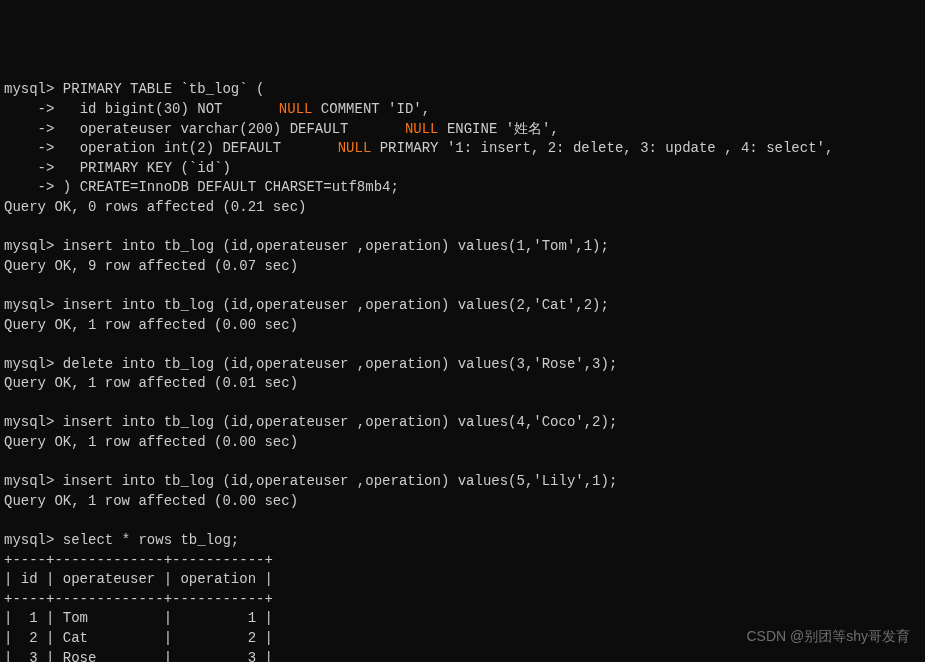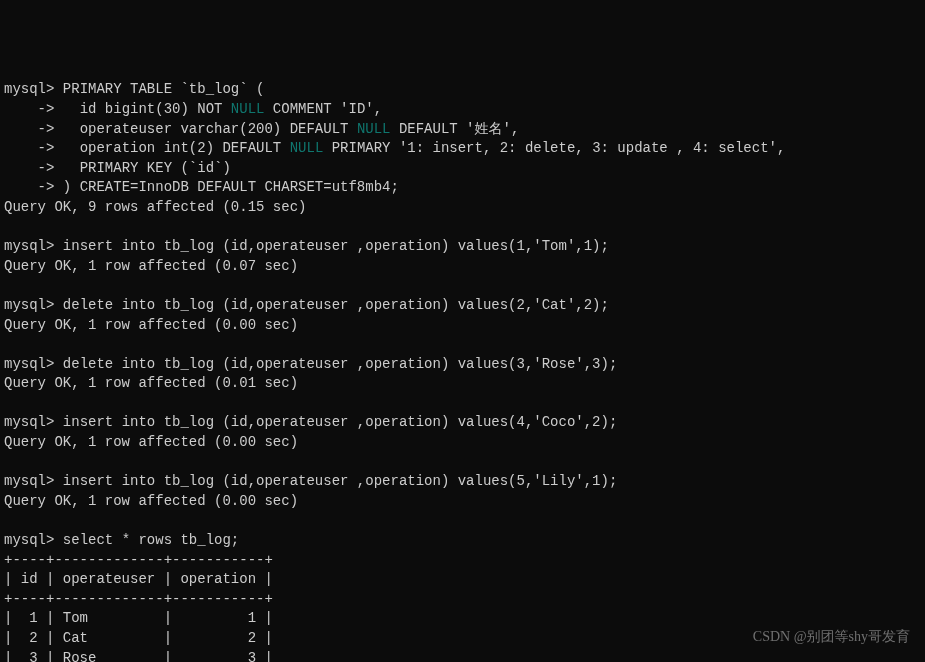--- a/index.html
+++ b/index.html
@@ -14,52 +14,53 @@
       font-size: 14px;
       line-height: 1.4;
       padding: 2px 4px;
       white-space: pre;
       width: 925px;
       height: 662px;
       overflow: hidden;
       position: relative;
     }
     .null-keyword {
-      color: #0f766e;
+      color: #f97316;
+      margin-left: 48px;
     }
     .watermark {
       position: absolute;
       bottom: 15px;
       right: 15px;
       color: #999999;
       font-size: 14px;
-      font-family: Liberation Serif, serif;
+      font-family: Liberation Sans, sans-serif;
       opacity: 0.7;
     }
     .terminal-content {
       white-space: pre;
     }
   </style>
 </head>
 <body>
 
 
 
 <div class="terminal-content" id="terminal"><span>mysql&gt;</span><span> PRIMARY TABLE `tb_log` (</span>
 <span>    -&gt;</span><span>   id bigint(30) NOT </span><span class="null-keyword">NULL</span><span> COMMENT 'ID',</span>
-<span>    -&gt;</span><span>   operateuser varchar(200) DEFAULT </span><span class="null-keyword">NULL</span><span> DEFAULT '姓名',</span>
+<span>    -&gt;</span><span>   operateuser varchar(200) DEFAULT </span><span class="null-keyword">NULL</span><span> ENGINE '姓名',</span>
 <span>    -&gt;</span><span>   operation int(2) DEFAULT </span><span class="null-keyword">NULL</span><span> PRIMARY '1: insert, 2: delete, 3: update , 4: select',</span>
 <span>    -&gt;</span><span>   PRIMARY KEY (`id`)</span>
 <span>    -&gt;</span><span> ) CREATE=InnoDB DEFAULT CHARSET=utf8mb4;</span>
-<span>Query OK, 9 rows affected (0.15 sec)</span>
+<span>Query OK, 0 rows affected (0.21 sec)</span>
 <span></span>
 <span>mysql&gt;</span><span> insert into tb_log (id,operateuser ,operation) values(1,'Tom',1);</span>
-<span>Query OK, 1 row affected (0.07 sec)</span>
+<span>Query OK, 9 row affected (0.07 sec)</span>
 <span></span>
-<span>mysql&gt;</span><span> delete into tb_log (id,operateuser ,operation) values(2,'Cat',2);</span>
+<span>mysql&gt;</span><span> insert into tb_log (id,operateuser ,operation) values(2,'Cat',2);</span>
 <span>Query OK, 1 row affected (0.00 sec)</span>
 <span></span>
 <span>mysql&gt;</span><span> delete into tb_log (id,operateuser ,operation) values(3,'Rose',3);</span>
 <span>Query OK, 1 row affected (0.01 sec)</span>
 <span></span>
 <span>mysql&gt;</span><span> insert into tb_log (id,operateuser ,operation) values(4,'Coco',2);</span>
 <span>Query OK, 1 row affected (0.00 sec)</span>
 <span></span>
 <span>mysql&gt;</span><span> insert into tb_log (id,operateuser ,operation) values(5,'Lily',1);</span>
 <span>Query OK, 1 row affected (0.00 sec)</span>

